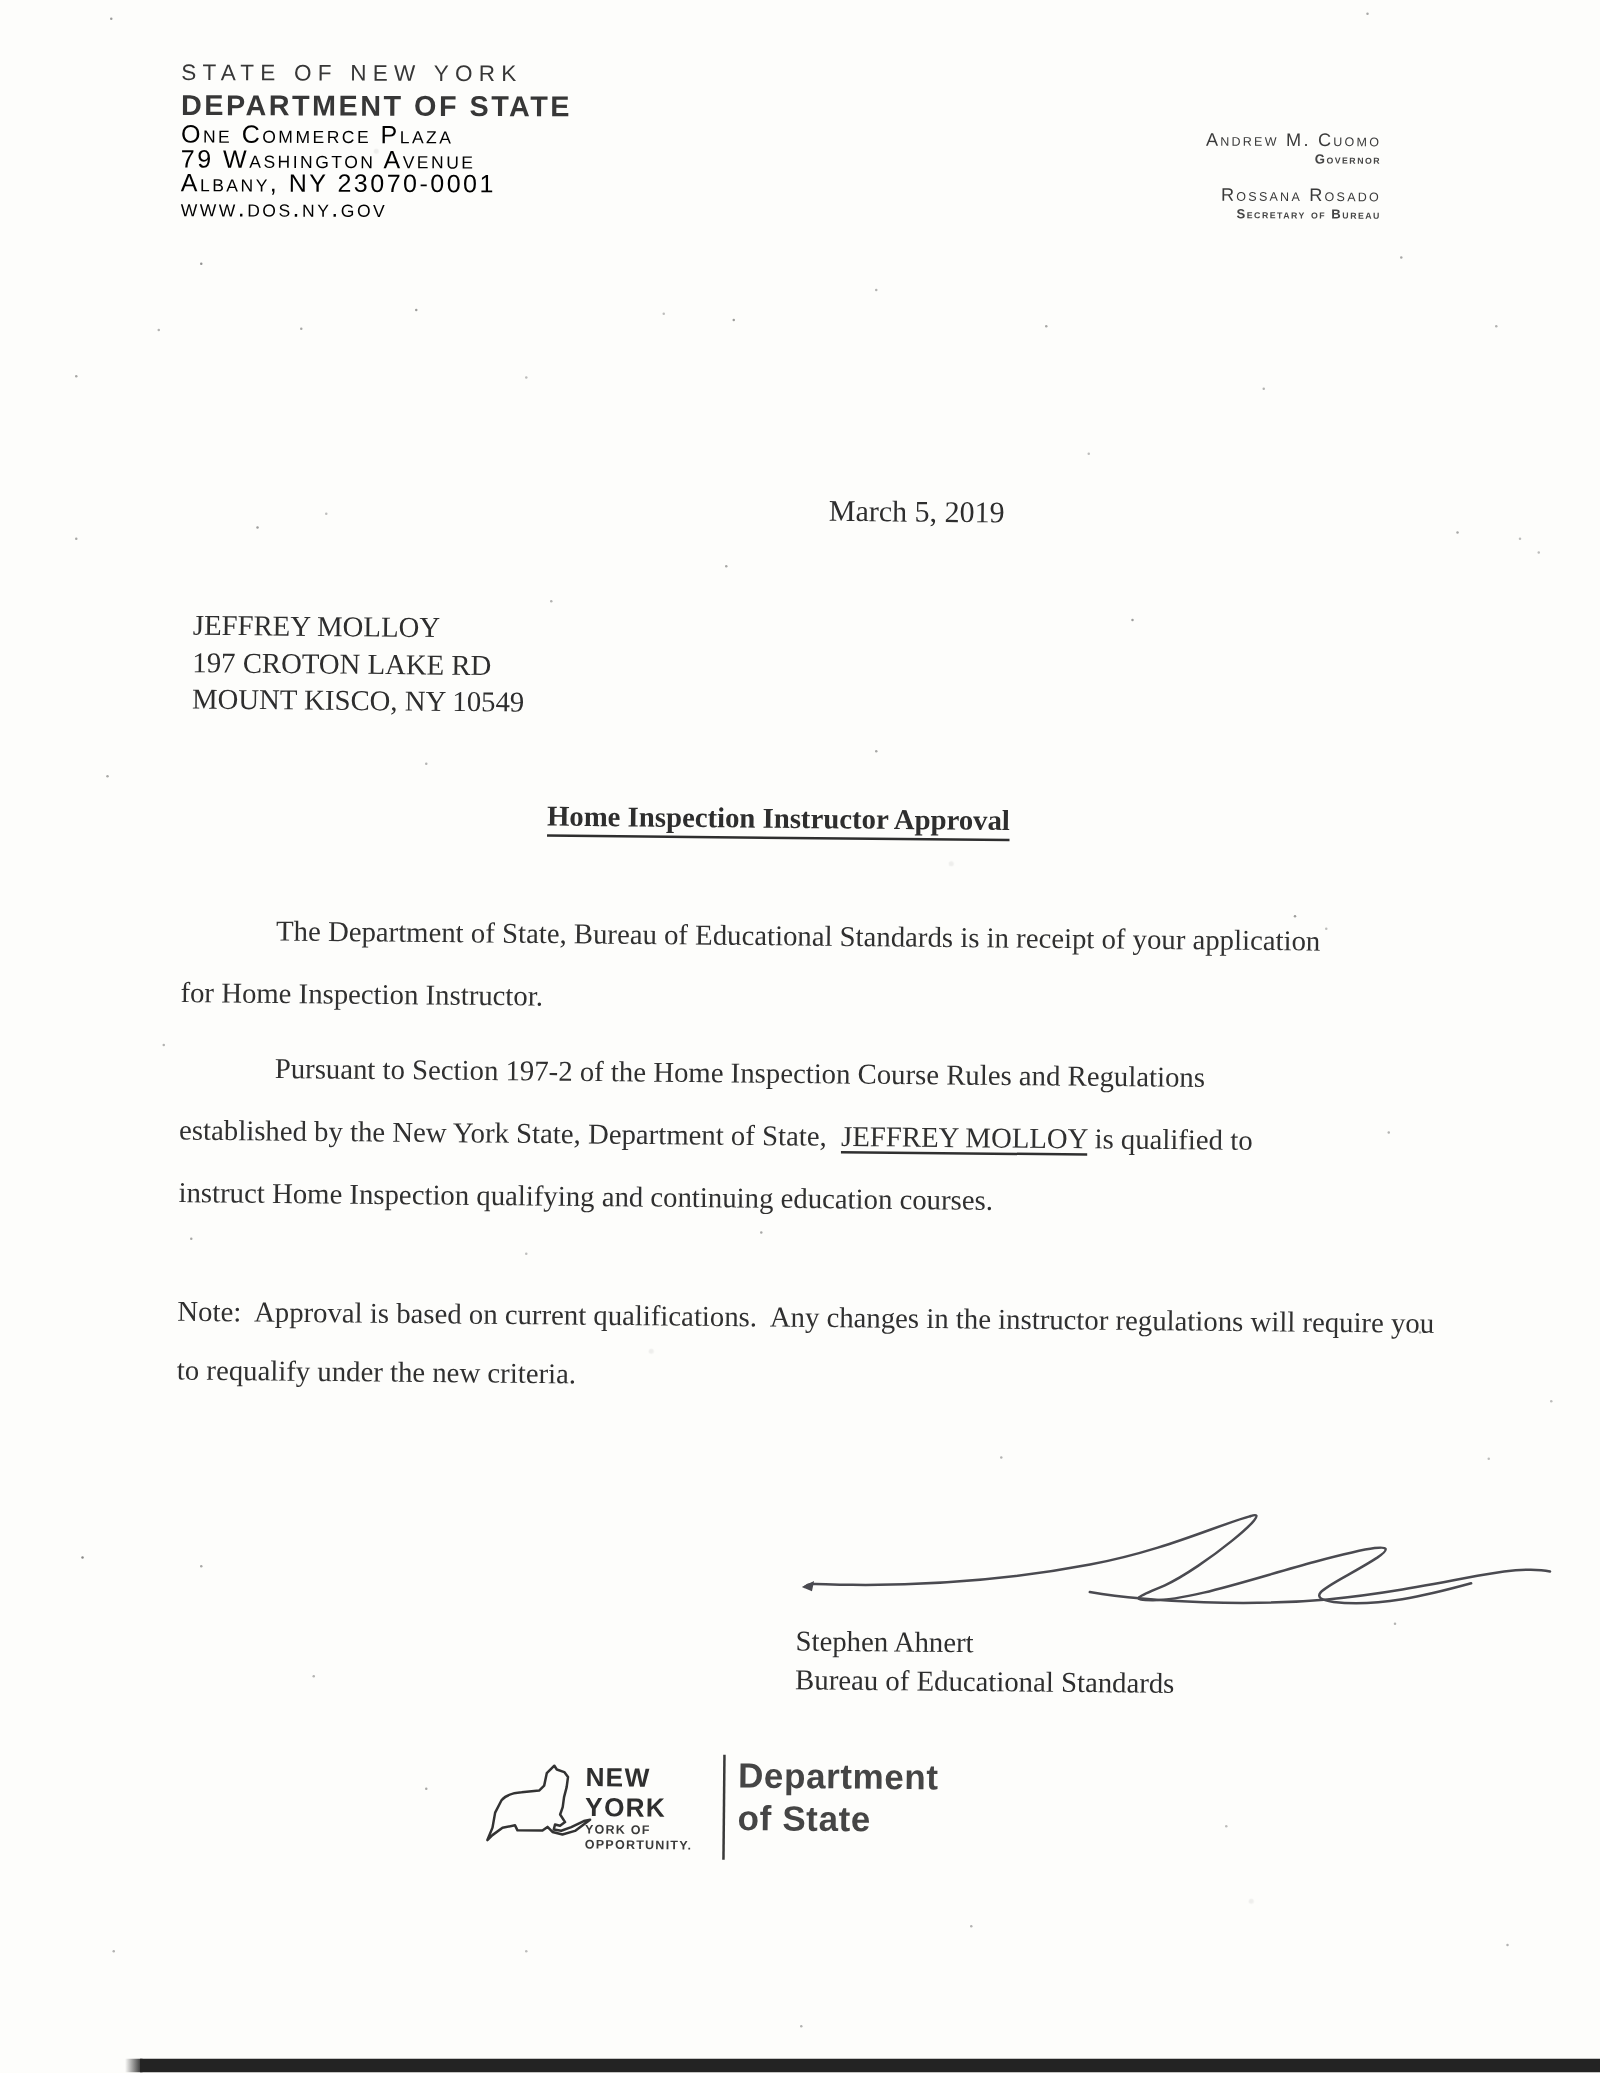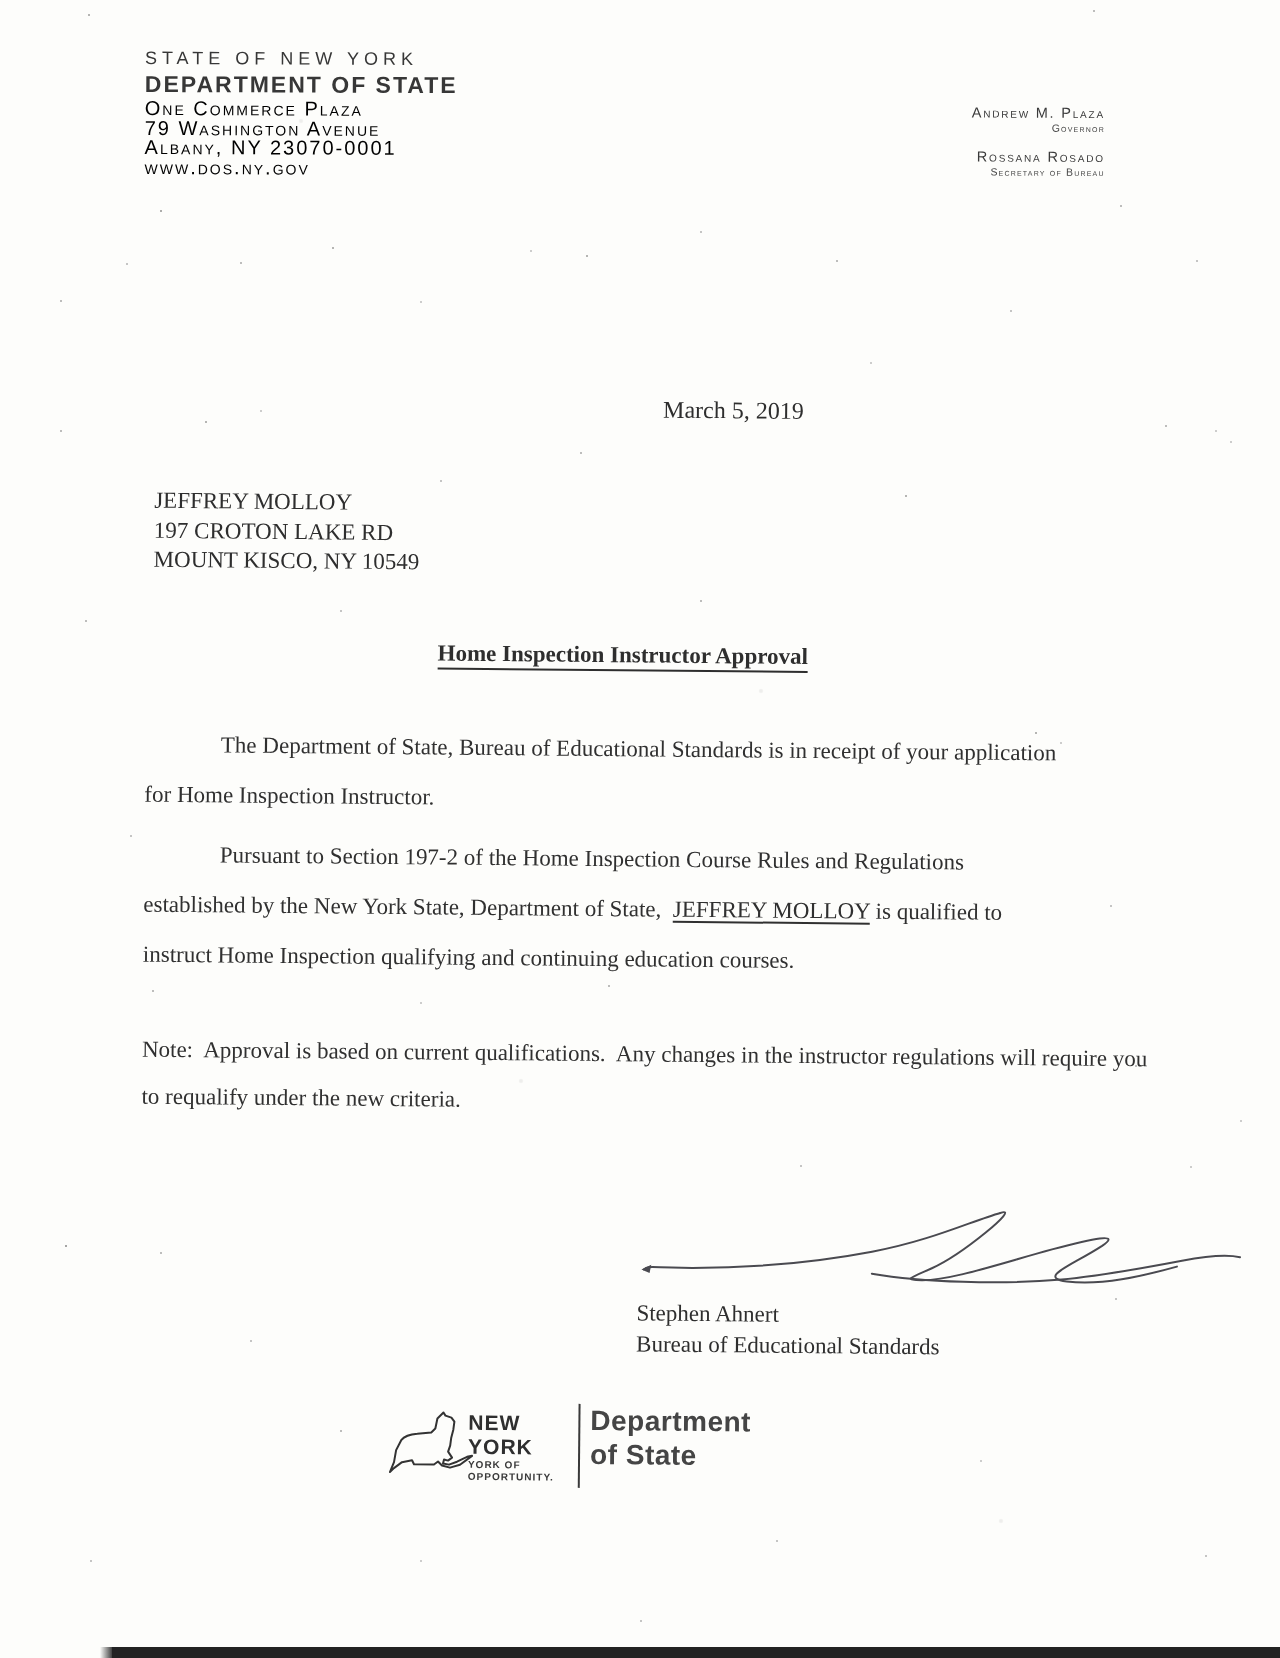--- a/index.html
+++ b/index.html
@@ -55,21 +55,21 @@
   .lh-state{font-size:18px;letter-spacing:5px;line-height:24px;}
   .lh-dept{font-size:23px;font-weight:bold;letter-spacing:2px;line-height:29px;}
   .lh-addr{font-size:20px;font-variant:small-caps;letter-spacing:2px;line-height:19.5px;color:#000000;}
 
   .officials{
     position:absolute;left:860px;top:105px;width:245px;text-align:right;
     font-family:"Liberation Sans", sans-serif;color:#3a3a3a;
     transform:rotate(0.2deg);transform-origin:right top;
   }
   .off-name{font-size:14.5px;font-variant:small-caps;letter-spacing:1.8px;line-height:17px;}
-  .off-title{font-size:10.5px;font-variant:small-caps;letter-spacing:1.2px;line-height:13px;color:#454545;}
+  .off-title{font-size:10.5px;font-variant:small-caps;letter-spacing:1.2px;line-height:13px;color:#454545;font-weight:bold;}
   .off-gap{height:14px;}
 
   
   .tilt{position:absolute;left:0;top:0;width:1280px;height:1658px;
         transform:rotate(0.55deg);transform-origin:180px 420px;}
 
   .date-line{position:absolute;left:663px;top:392px;font-size:24px;}
 
   .recipient{position:absolute;left:155px;top:486px;font-size:23px;line-height:29.5px;}
 
@@ -116,21 +116,21 @@
   <div class="letterhead">
     <div class="lh-state">STATE OF NEW YORK</div>
     <div class="lh-dept">DEPARTMENT OF STATE</div>
     <div class="lh-addr">One Commerce Plaza</div>
     <div class="lh-addr">79 Washington Avenue</div>
     <div class="lh-addr">Albany, NY 23070-0001</div>
     <div class="lh-addr">www.dos.ny.gov</div>
   </div>
 
   <div class="officials">
-    <div class="off-name">Andrew M. Plaza</div>
+    <div class="off-name">Andrew M. Cuomo</div>
     <div class="off-title">Governor</div>
     <div class="off-gap"></div>
     <div class="off-name">Rossana Rosado</div>
     <div class="off-title">Secretary of Bureau</div>
   </div>
 
   <div class="tilt">
 
     <div class="date-line">March 5, 2019</div>
 

